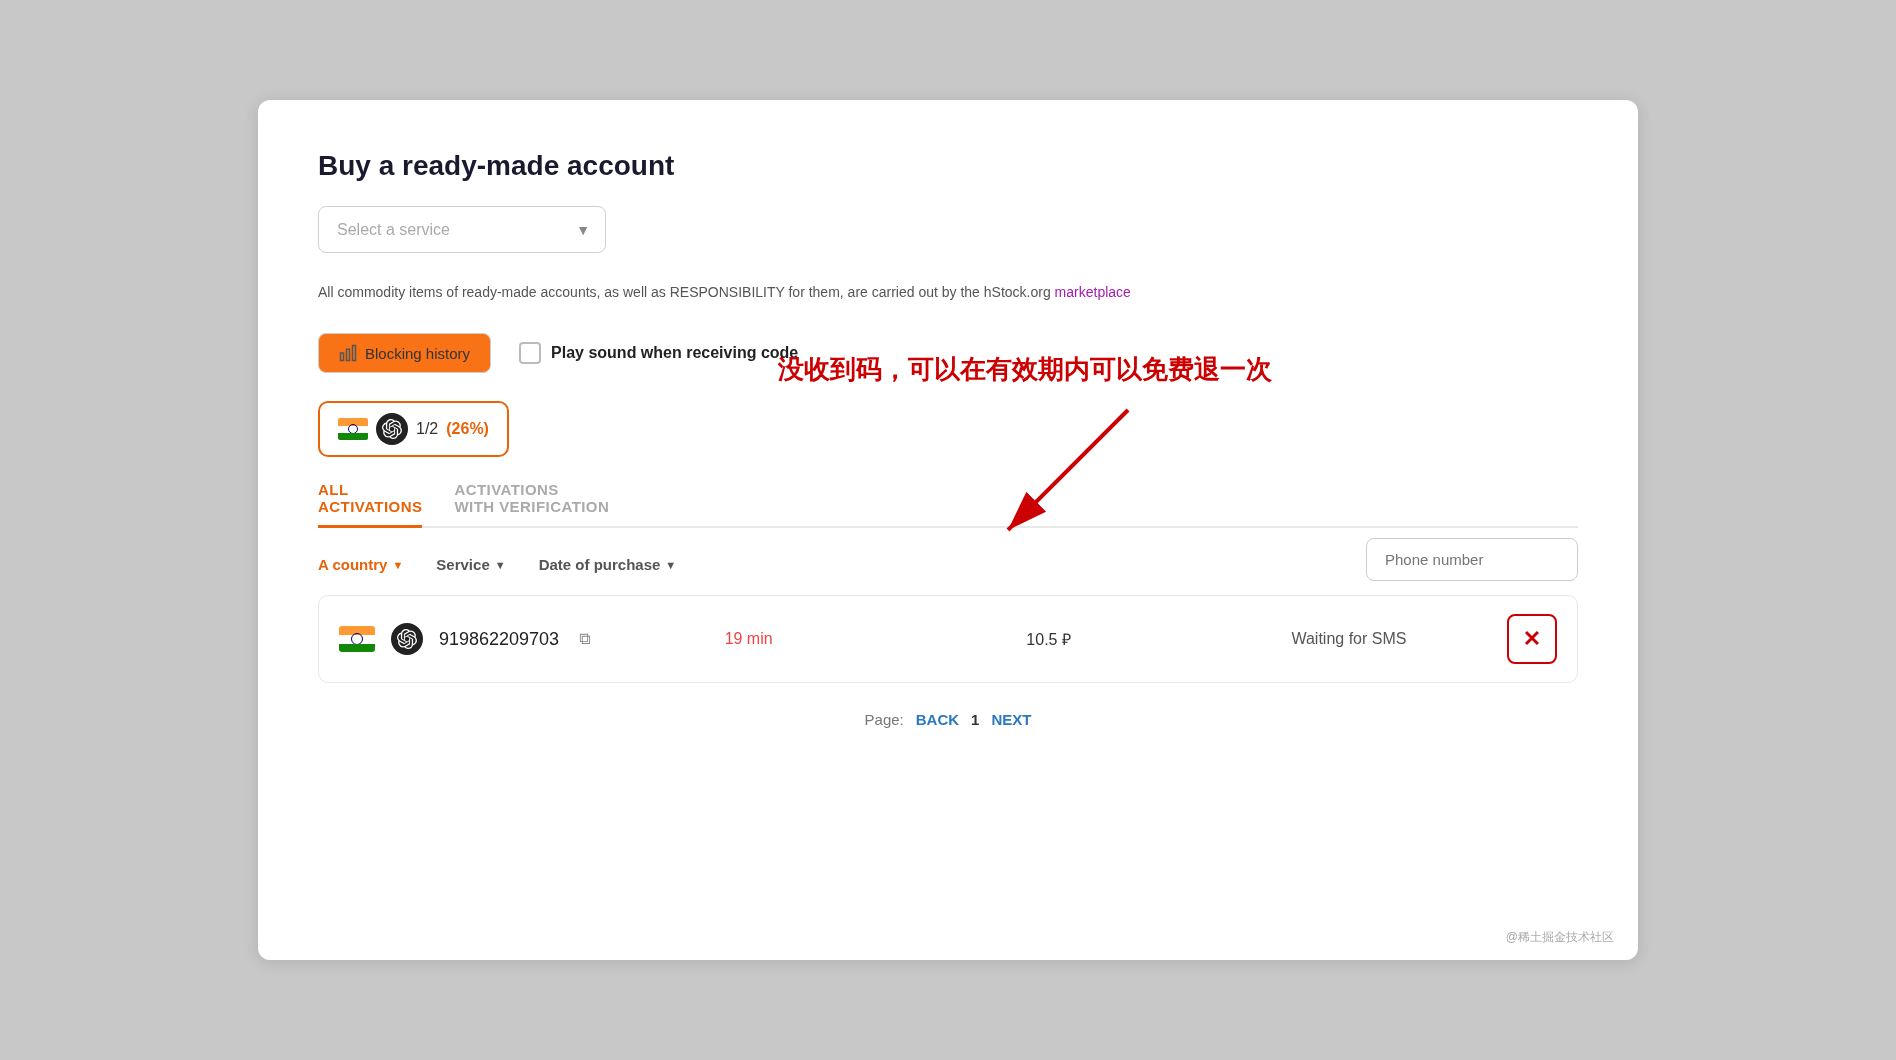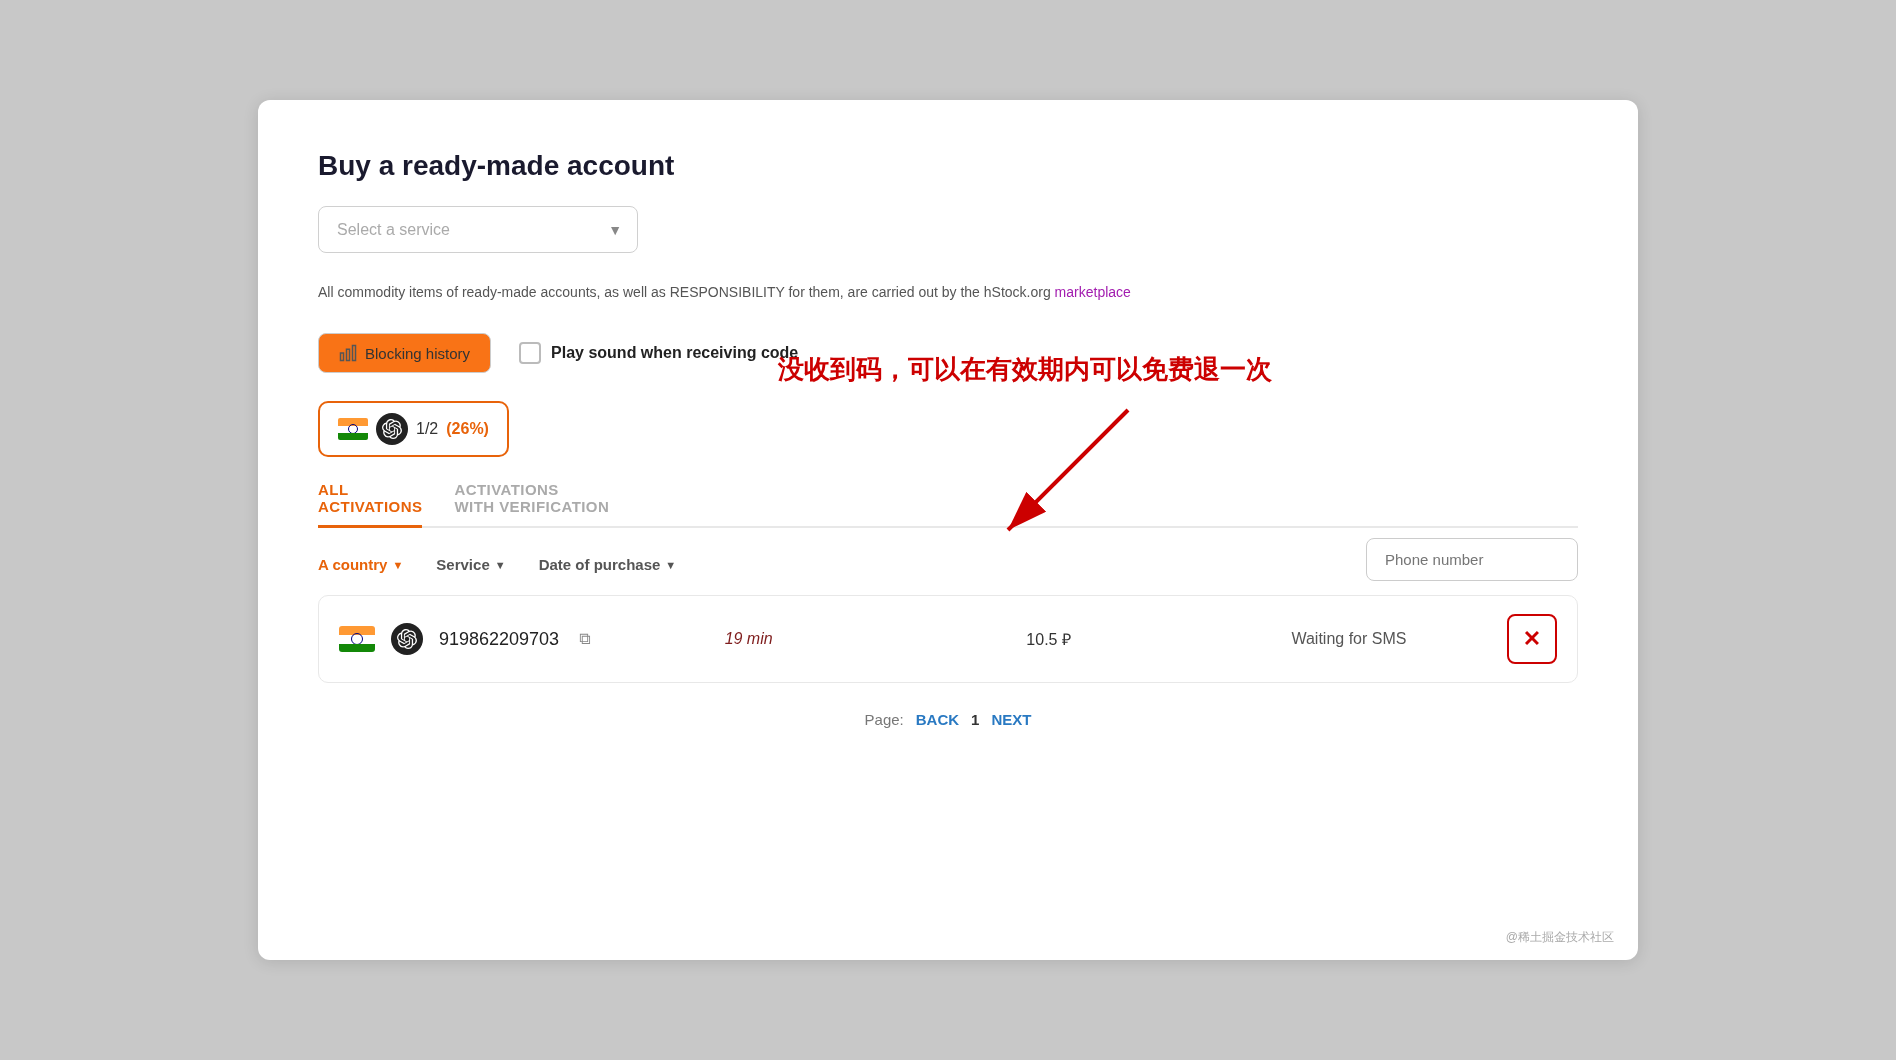--- a/index.html
+++ b/index.html
@@ -32,21 +32,21 @@
       margin-bottom: 28px;
     }
     .service-select {
       appearance: none;
       background: #fff;
       border: 1.5px solid #d0d0d0;
       border-radius: 8px;
       padding: 14px 48px 14px 18px;
       font-size: 16px;
       color: #aaa;
-      width: 320px;
+      width: 288px;
       cursor: pointer;
       outline: none;
     }
     .service-select-arrow {
       position: absolute;
       right: 16px;
       top: 50%;
       transform: translateY(-50%);
       pointer-events: none;
       color: #888;
@@ -241,24 +241,23 @@
       flex: 0 0 auto;
     }
     .copy-icon {
       color: #888;
       font-size: 16px;
       cursor: pointer;
       margin-left: 4px;
     }
     .time-text {
       font-size: 16px;
-      color: #7f1d1d;
+      color: #ef4444;
       flex: 1;
       text-align: center;
-      font-style: italic;
     }
     .price-text {
       font-size: 16px;
       color: #333;
       flex: 1;
       text-align: center;
     }
     .status-text {
       font-size: 16px;
       color: #555;

